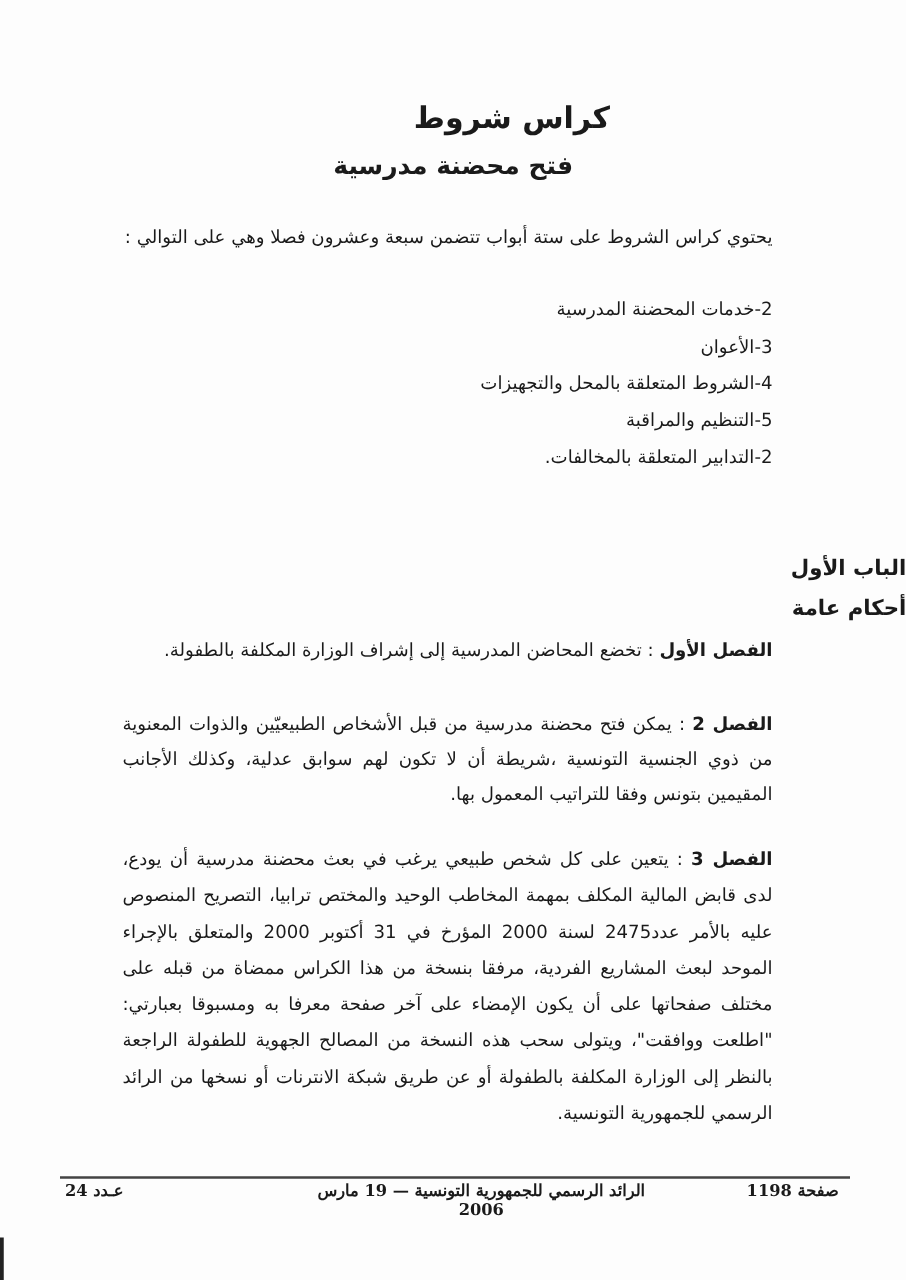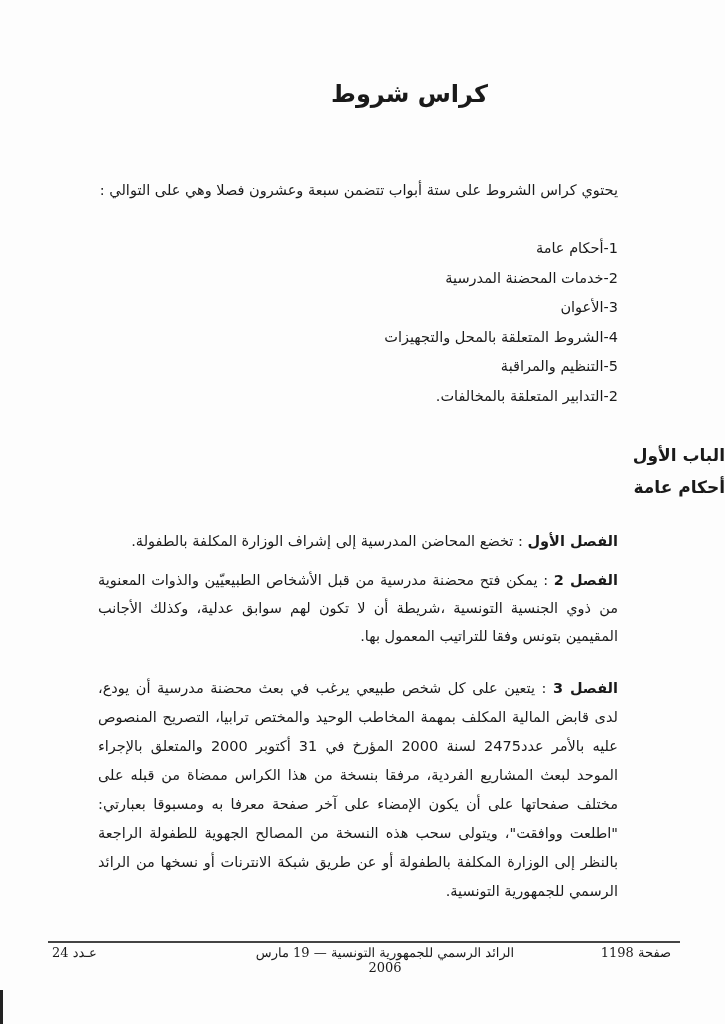--- a/index.html
+++ b/index.html
@@ -13,41 +13,41 @@
     .block { position:absolute; right:107px; width:520px; direction:rtl; text-align:justify;
       font-size:14.5px; line-height:29px; font-family:"DejaVu Sans", sans-serif; }
     .intro { top:176px; }
     .list { position:absolute; right:107px; direction:rtl; top:234px; font-size:14.5px; line-height:29.5px; }
     .list div { white-space:nowrap; }
     .sec-title { position:absolute; left:0; width:725px; text-align:right; font-weight:bold; direction:rtl; }
     .s1 { top:445px; font-size:17px; }
     .s2 { top:477px; font-size:17px; }
     .art { position:absolute; right:107px; width:520px; direction:rtl; text-align:justify;
       font-size:14.5px; line-height:28px; }
-    .a1 { top:527px; }
+    .a1 { top:507px; }
     .a2 { top:566px; }
     .a3 { top:674px; line-height:29px; }
     .art b { font-weight:bold; }
     .rule { position:absolute; left:48px; top:941px; width:632px; height:2px; background:#444; }
-    .footer { position:absolute; top:945px; font-weight:normal; font-size:13px; font-family:"DejaVu Serif", serif; direction:rtl; }
+    .footer { position:absolute; top:945px; font-weight:bold; font-size:13px; font-family:"DejaVu Serif", serif; direction:rtl; }
     .f-right { right:54px; }
     .f-center { left:240px; width:290px; text-align:center; }
     .f-left { left:52px; }
     .edge { position:absolute; left:0; top:990px; width:3px; height:34px; background:#222; }
   </style>
 </head>
 <body>
 
 <div class="page">
   <div class="title t1">كراس شروط</div>
+  <div class="title t2">فتح محضنة مدرسية</div>
 
   <div class="block intro">يحتوي كراس الشروط على ستة أبواب تتضمن سبعة وعشرون فصلا وهي على التوالي :</div>
 
   <div class="list">
-    <div>1-أحكام عامة</div>
     <div>2-خدمات المحضنة المدرسية</div>
     <div>3-الأعوان</div>
     <div>4-الشروط المتعلقة بالمحل والتجهيزات</div>
     <div>5-التنظيم والمراقبة</div>
     <div>2-التدابير المتعلقة بالمخالفات.</div>
   </div>
 
   <div class="sec-title s1">الباب الأول</div>
   <div class="sec-title s2">أحكام عامة</div>
 

